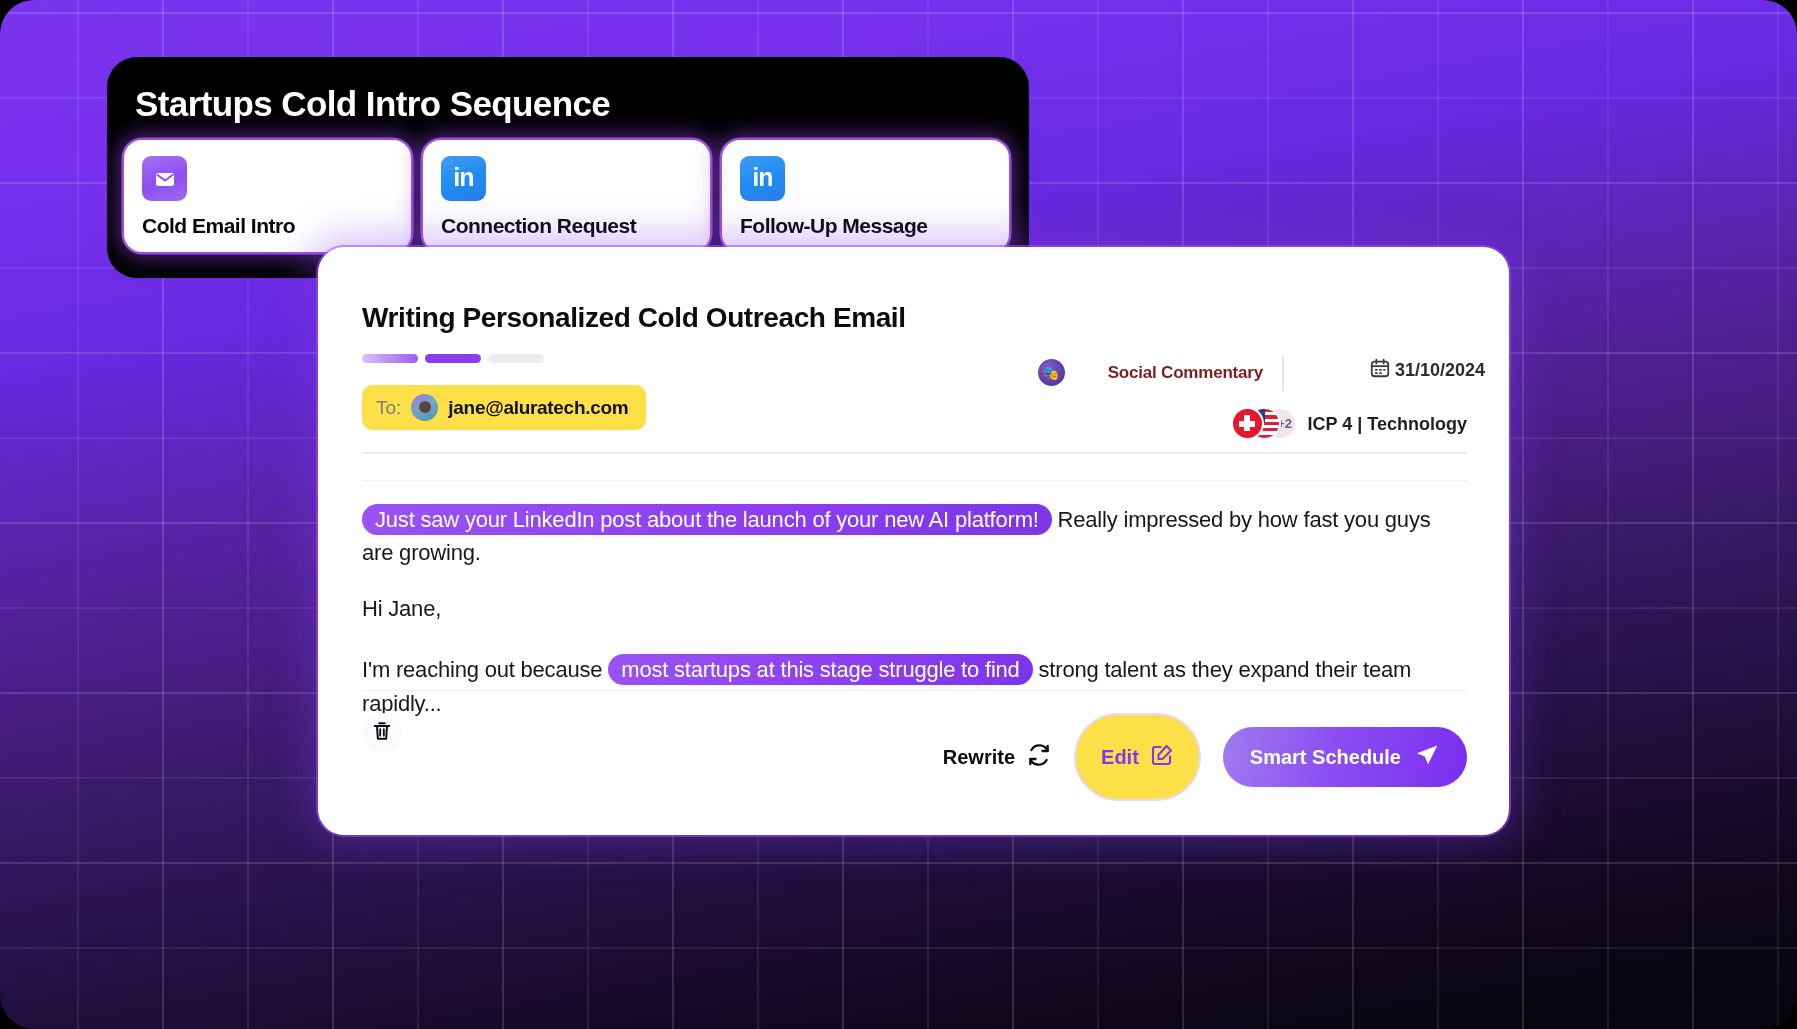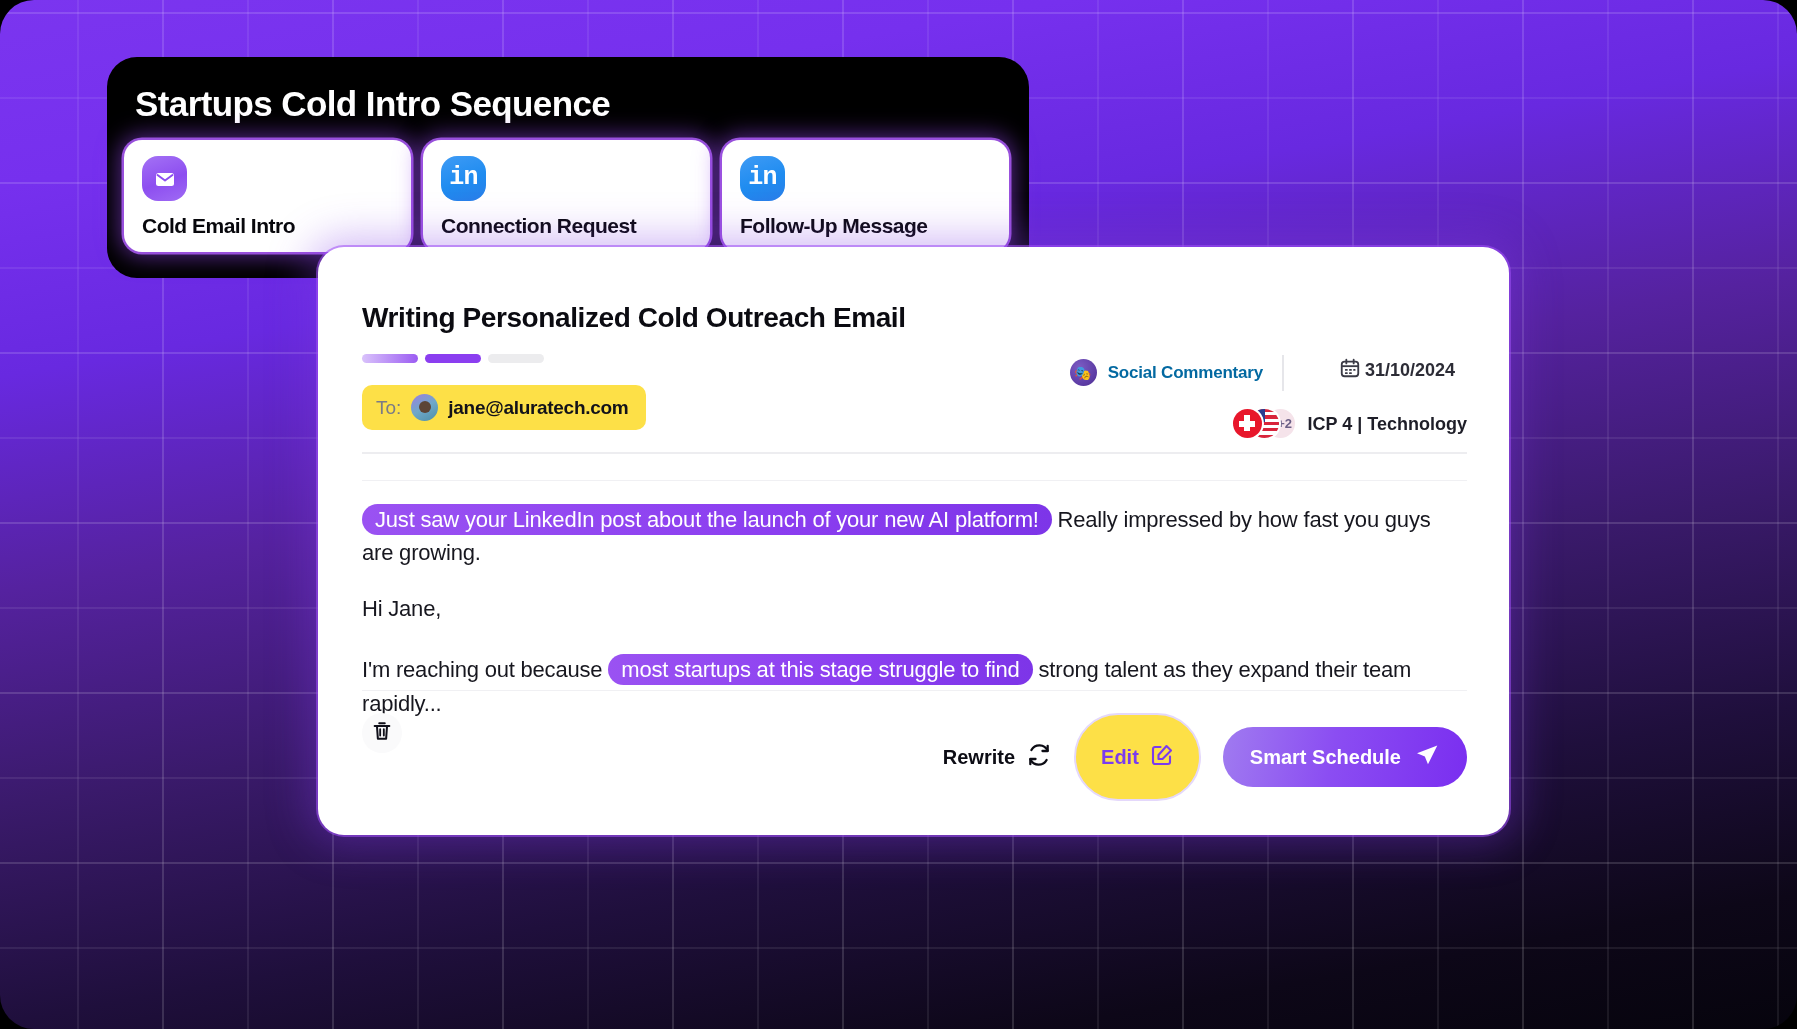--- a/index.html
+++ b/index.html
@@ -84,25 +84,24 @@
     border-radius: 18px;
     padding: 16px 18px 0 18px;
     box-shadow: 0 0 0 2.5px rgba(170,90,245,0.85),
                 0 0 22px 5px rgba(150,70,240,0.55);
     position: relative;
   }
 
   .step-icon {
     width: 45px;
     height: 45px;
-    border-radius: 16px;
+    border-radius: 9px;
     display: flex;
     align-items: center;
     justify-content: center;
-    font-family: Liberation Mono, monospace;
   }
   .step-icon.mail {
     background: linear-gradient(160deg, #a472f5 0%, #8d4ef0 55%, #9f6bf4 100%);
   }
   .step-icon.linkedin {
     background: linear-gradient(160deg, #3f9bf5 0%, #1f8cf0 55%, #2a7de8 100%);
   }
   .step-icon .in-text {
     color: #ffffff;
     font-size: 25px;
@@ -168,37 +167,38 @@
   .cat-avatar {
     width: 27px; height: 27px;
     border-radius: 50%;
     background: radial-gradient(circle at 35% 30%, #7c5cc4, #5b3aa3 70%, #4a2d8a);
     display: flex; align-items: center; justify-content: center;
     font-size: 14px; line-height: 1;
   }
   .cat-label {
     font-size: 17px;
     font-weight: 700;
-    color: #0369a1;
+    color: #7f1d1d;
     letter-spacing: -0.2px;
     white-space: nowrap;
+    margin-left: 32px;
   }
 
   .meta-divider {
     position: absolute;
     top: 108px;
     right: 225px;
     width: 2px;
     height: 36px;
     background: #e6e6ea;
   }
 
   .meta-date {
     position: absolute;
-    right: 54px;
+    right: 24px;
     top: 110px;
     display: flex;
     align-items: center;
     gap: 4px;
   }
   .date-text {
     font-size: 18px;
     font-weight: 700;
     color: #2c2c36;
     white-space: nowrap;

